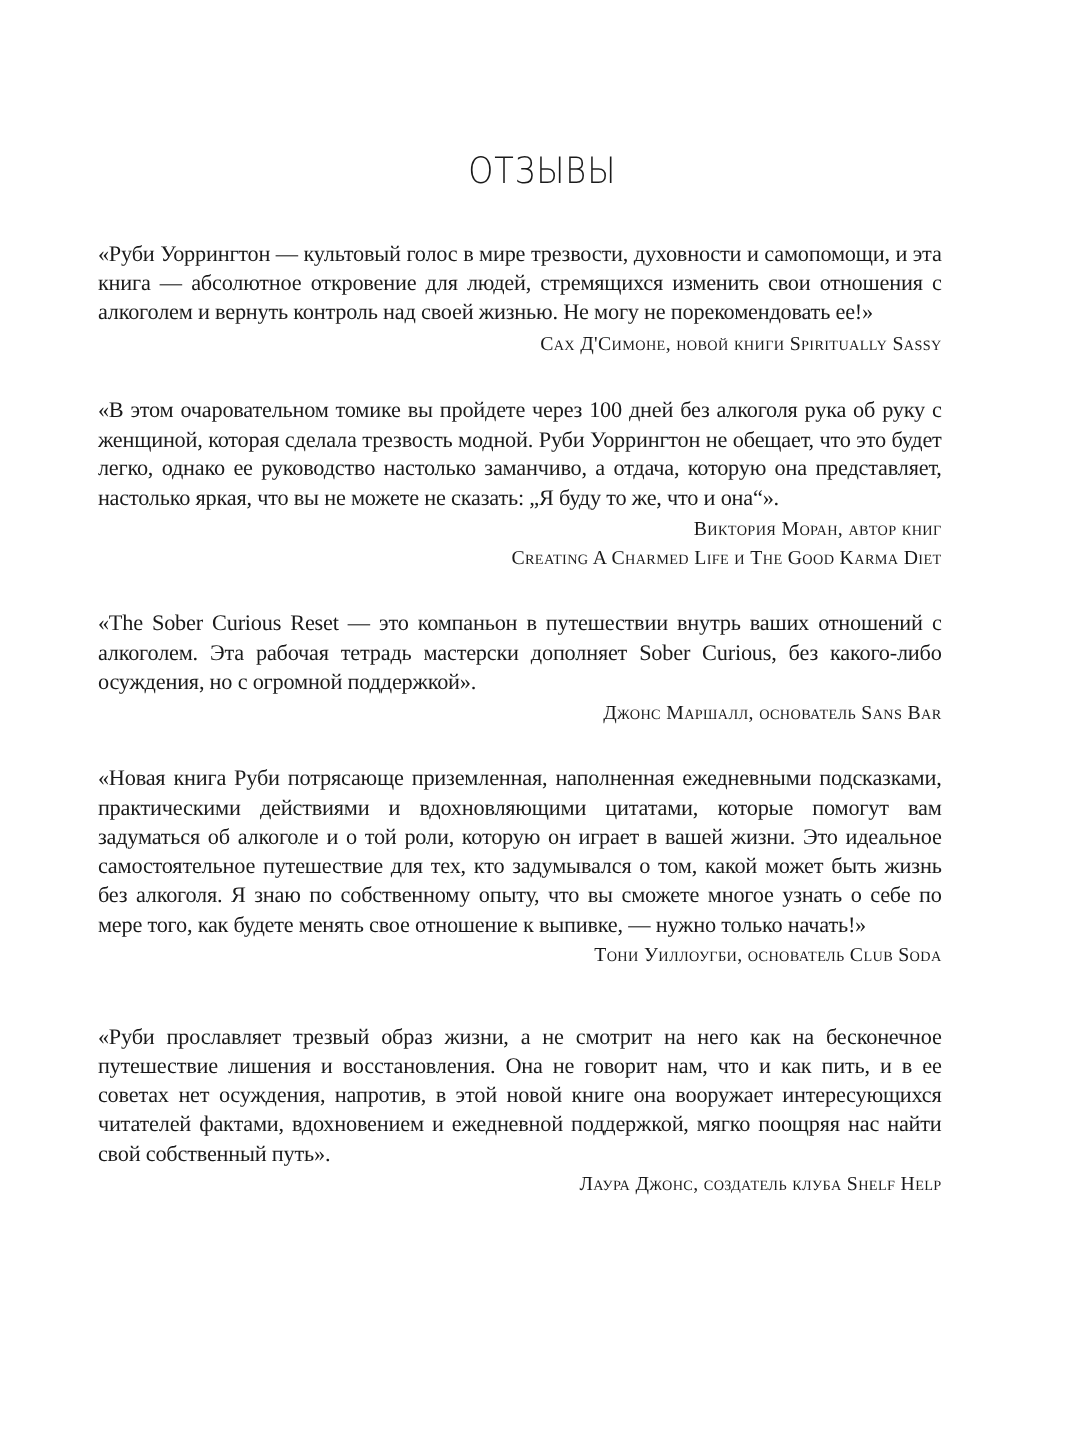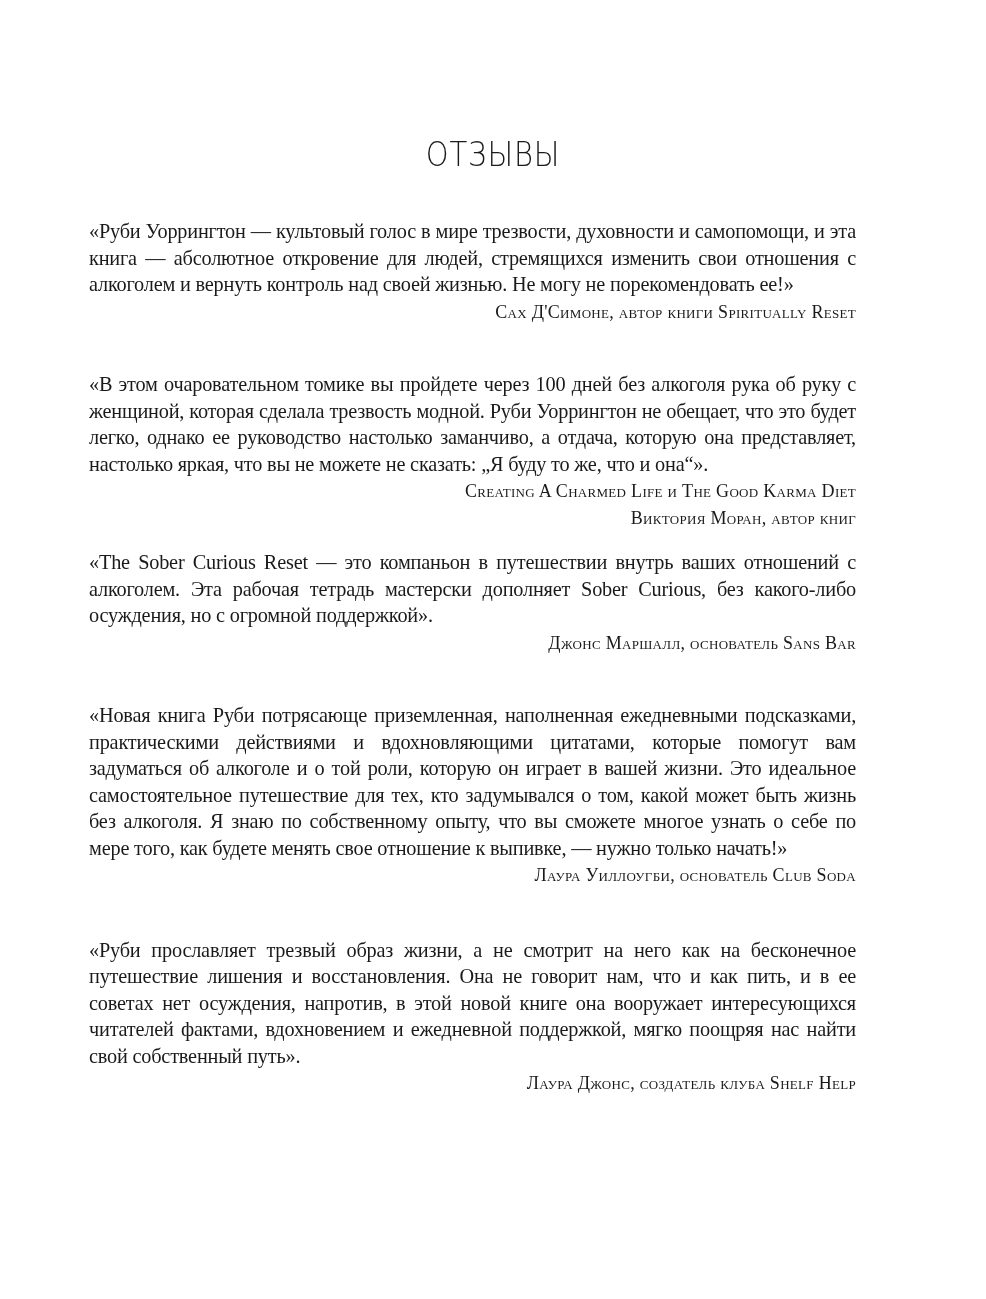--- a/index.html
+++ b/index.html
@@ -58,46 +58,46 @@
   }
   .attribution span { display: block; }
 </style>
 </head>
 <body>
 
 <h1 class="page-title">ОТЗЫВЫ</h1>
 
 <div class="reviews">
 
-  <div class="review" style="margin-bottom:46px;">
+  <div class="review" style="margin-bottom:35px;">
     <p class="quote">«Руби Уоррингтон — культовый голос в мире трезвости, духовности и самопомощи, и эта книга — абсолютное откровение для людей, стремящихся изменить свои отношения с алкоголем и вернуть контроль над своей жизнью. Не могу не порекомендовать ее!»</p>
     <div class="attribution">
-      <span>Сах Д'Симоне, автор книги Spiritually Reset</span>
+      <span>Сах Д'Симоне, новой книги Spiritually Sassy</span>
     </div>
   </div>
 
-  <div class="review" style="margin-bottom:18px;">
+  <div class="review" style="margin-bottom:34px;">
     <p class="quote">«В этом очаровательном томике вы пройдете через 100 дней без алкоголя рука об руку с женщиной, которая сделала трезвость модной. Руби Уоррингтон не обещает, что это будет легко, однако ее руководство настолько заманчиво, а отдача, которую она представляет, настолько яркая, что вы не можете не сказать: „Я буду то же, что и она“».</p>
     <div class="attribution">
+      <span>Виктория Моран, автор книг</span>
       <span>Creating A Charmed Life и The Good Karma Diet</span>
-      <span>Виктория Моран, автор книг</span>
     </div>
   </div>
 
-  <div class="review" style="margin-bottom:46px;">
+  <div class="review" style="margin-bottom:34px;">
     <p class="quote">«The Sober Curious Reset — это компаньон в путешествии внутрь ваших отношений с алкоголем. Эта рабочая тетрадь мастерски дополняет Sober Curious, без какого-либо осуждения, но с огромной поддержкой».</p>
     <div class="attribution">
       <span>Джонс Маршалл, основатель Sans Bar</span>
     </div>
   </div>
 
   <div class="review" style="margin-bottom:48px;">
     <p class="quote">«Новая книга Руби потрясающе приземленная, наполненная ежедневными подсказками, практическими действиями и вдохновляющими цитатами, которые помогут вам задуматься об алкоголе и о той роли, которую он играет в вашей жизни. Это идеальное самостоятельное путешествие для тех, кто задумывался о том, какой может быть жизнь без алкоголя. Я знаю по собственному опыту, что вы сможете многое узнать о себе по мере того, как будете менять свое отношение к выпивке, — нужно только начать!»</p>
     <div class="attribution">
-      <span>Лаура Уиллоугби, основатель Club Soda</span>
+      <span>Тони Уиллоугби, основатель Club Soda</span>
     </div>
   </div>
 
   <div class="review">
     <p class="quote">«Руби прославляет трезвый образ жизни, а не смотрит на него как на бесконечное путешествие лишения и восстановления. Она не говорит нам, что и как пить, и в ее советах нет осуждения, напротив, в этой новой книге она вооружает интересующихся читателей фактами, вдохновением и ежедневной поддержкой, мягко поощряя нас найти свой собственный путь».</p>
     <div class="attribution">
       <span>Лаура Джонс, создатель клуба Shelf Help</span>
     </div>
   </div>
 

